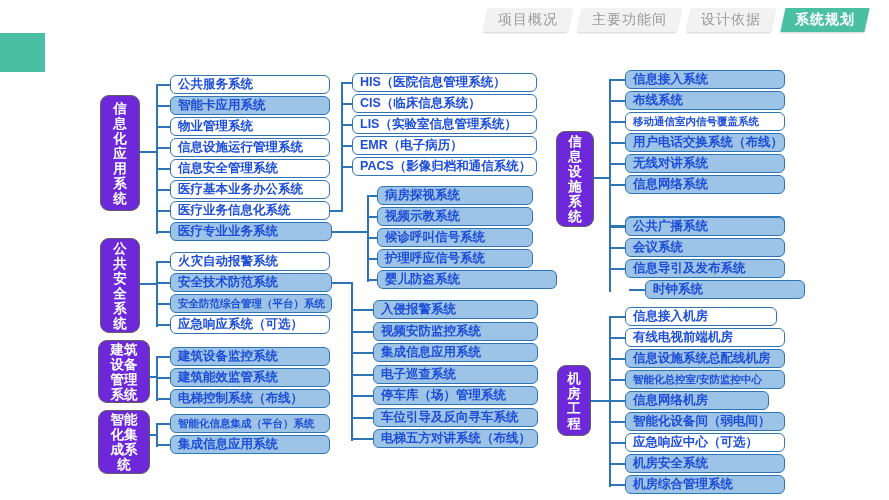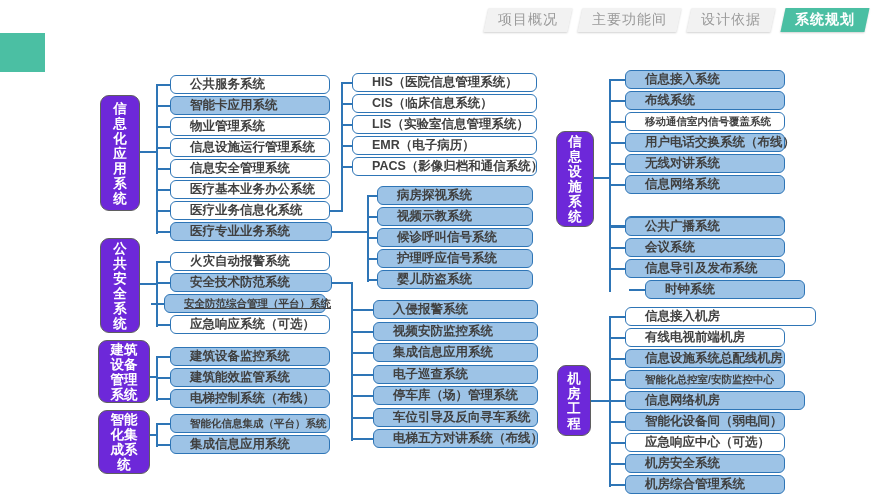--- a/index.html
+++ b/index.html
@@ -22,22 +22,22 @@
   
   .glabel { position:absolute; background:#6d28d9; border:1.6px solid #5f5f5f; border-radius:9px;
             color:#ffffff; font-weight:bold; font-size:13.5px; line-height:15px;
             display:flex; align-items:center; justify-content:center; text-align:center; }
   .glabel span { display:block; word-break:break-all; }
   .cpl1 span { width:15px; }
   .cpl2 span { width:29px; }
 
   
   .node { position:absolute; height:19px; border:1.6px solid #2e75b6; border-radius:6px; background:#ffffff;
-          font-size:12.5px; font-weight:600; color:#404040; display:flex; align-items:center;
-          padding-left:19px; white-space:nowrap; }
+          font-size:12.5px; font-weight:600; color:#1d4ed8; display:flex; align-items:center;
+          padding-left:7px; white-space:nowrap; }
   .node.blue { background:#9dc3e6; }
   .node.sm { font-size:10.5px; }
   .node::before { content:""; position:absolute; top:50%; margin-top:-1px; height:2px; background:#2e75b6; }
   .gA .node::before, .gB .node::before, .gC .node::before, .gD .node::before { left:-14px; width:14px; }
   .gA2 .node::before { left:-11px; width:11px; }
   .gA3 .node::before { left:-10px; width:10px; }
   .gB2 .node::before { left:-22px; width:22px; }
   .gE .node::before, .gF .node::before { left:-17px; width:17px; }
 
   
@@ -84,32 +84,32 @@
     <div class="node" style="left:352px;top:157px;width:185px;">PACS（影像归档和通信系统）</div>
   </div>
 
   <div class="gA3">
     <div class="lh" style="left:332px;top:231px;width:37px;"></div>
     <div class="lv" style="left:367px;top:195px;height:87px;"></div>
     <div class="node blue" style="left:377px;top:186px;width:156px;">病房探视系统</div>
     <div class="node blue" style="left:377px;top:207px;width:156px;">视频示教系统</div>
     <div class="node blue" style="left:377px;top:228px;width:156px;">候诊呼叫信号系统</div>
     <div class="node blue" style="left:377px;top:249px;width:156px;">护理呼应信号系统</div>
-    <div class="node blue" style="left:377px;top:270px;width:156px;">婴儿防盗系统</div>
+    <div class="node blue" style="left:377px;top:270px;width:180px;">婴儿防盗系统</div>
   </div>
 
   <div class="gB">
     <div class="glabel cpl1" style="left:100px;top:238px;width:40px;height:95px;">
         <span>公共安全系统</span>
       </div>
     <div class="lh" style="left:140px;top:283px;width:18px;"></div>
     <div class="lv" style="left:156px;top:261px;height:66px;"></div>
     <div class="node" style="left:170px;top:252px;width:160px;">火灾自动报警系统</div>
     <div class="node blue" style="left:170px;top:273px;width:162px;">安全技术防范系统</div>
-    <div class="node blue sm" style="left:164px;top:294px;width:162px;text-decoration:underline;">安全防范综合管理（平台）系统</div>
+    <div class="node blue sm" style="left:170px;top:294px;width:162px;">安全防范综合管理（平台）系统</div>
     <div class="node" style="left:170px;top:315px;width:160px;">应急响应系统（可选）</div>
   </div>
 
   <div class="gB2">
     <div class="lh" style="left:332px;top:282px;width:21px;"></div>
     <div class="lv" style="left:351px;top:282px;height:159px;"></div>
     <div class="node blue" style="left:373px;top:300px;width:165px;">入侵报警系统</div>
     <div class="node blue" style="left:373px;top:322px;width:165px;">视频安防监控系统</div>
     <div class="node blue" style="left:373px;top:343px;width:165px;">集成信息应用系统</div>
     <div class="node blue" style="left:373px;top:365px;width:165px;">电子巡查系统</div>
@@ -157,24 +157,24 @@
     <div class="node blue" style="left:625px;top:259px;width:160px;">信息导引及发布系统</div>
     <div class="node blue" style="left:625px;top:280px;width:160px;margin-left:20px;">时钟系统</div>
   </div>
 
   <div class="gF">
     <div class="glabel cpl1" style="left:557px;top:365px;width:34px;height:71px;">
         <span>机房工程</span>
       </div>
     <div class="lh" style="left:591px;top:400px;width:20px;"></div>
     <div class="lv" style="left:609px;top:316px;height:171px;"></div>
-    <div class="node" style="left:625px;top:307px;width:191px;">信息接入机房</div>
+    <div class="node" style="left:625px;top:307px;width:152px;">信息接入机房</div>
     <div class="node" style="left:625px;top:328px;width:160px;">有线电视前端机房</div>
     <div class="node blue" style="left:625px;top:349px;width:160px;">信息设施系统总配线机房</div>
     <div class="node blue sm" style="left:625px;top:370px;width:160px;">智能化总控室/安防监控中心</div>
-    <div class="node blue" style="left:625px;top:391px;width:180px;">信息网络机房</div>
+    <div class="node blue" style="left:625px;top:391px;width:144px;">信息网络机房</div>
     <div class="node blue" style="left:625px;top:412px;width:160px;">智能化设备间（弱电间）</div>
     <div class="node" style="left:625px;top:433px;width:160px;">应急响应中心（可选）</div>
     <div class="node blue" style="left:625px;top:454px;width:160px;">机房安全系统</div>
     <div class="node blue" style="left:625px;top:475px;width:160px;">机房综合管理系统</div>
   </div>
 
 </div>
 
 </body></html>

